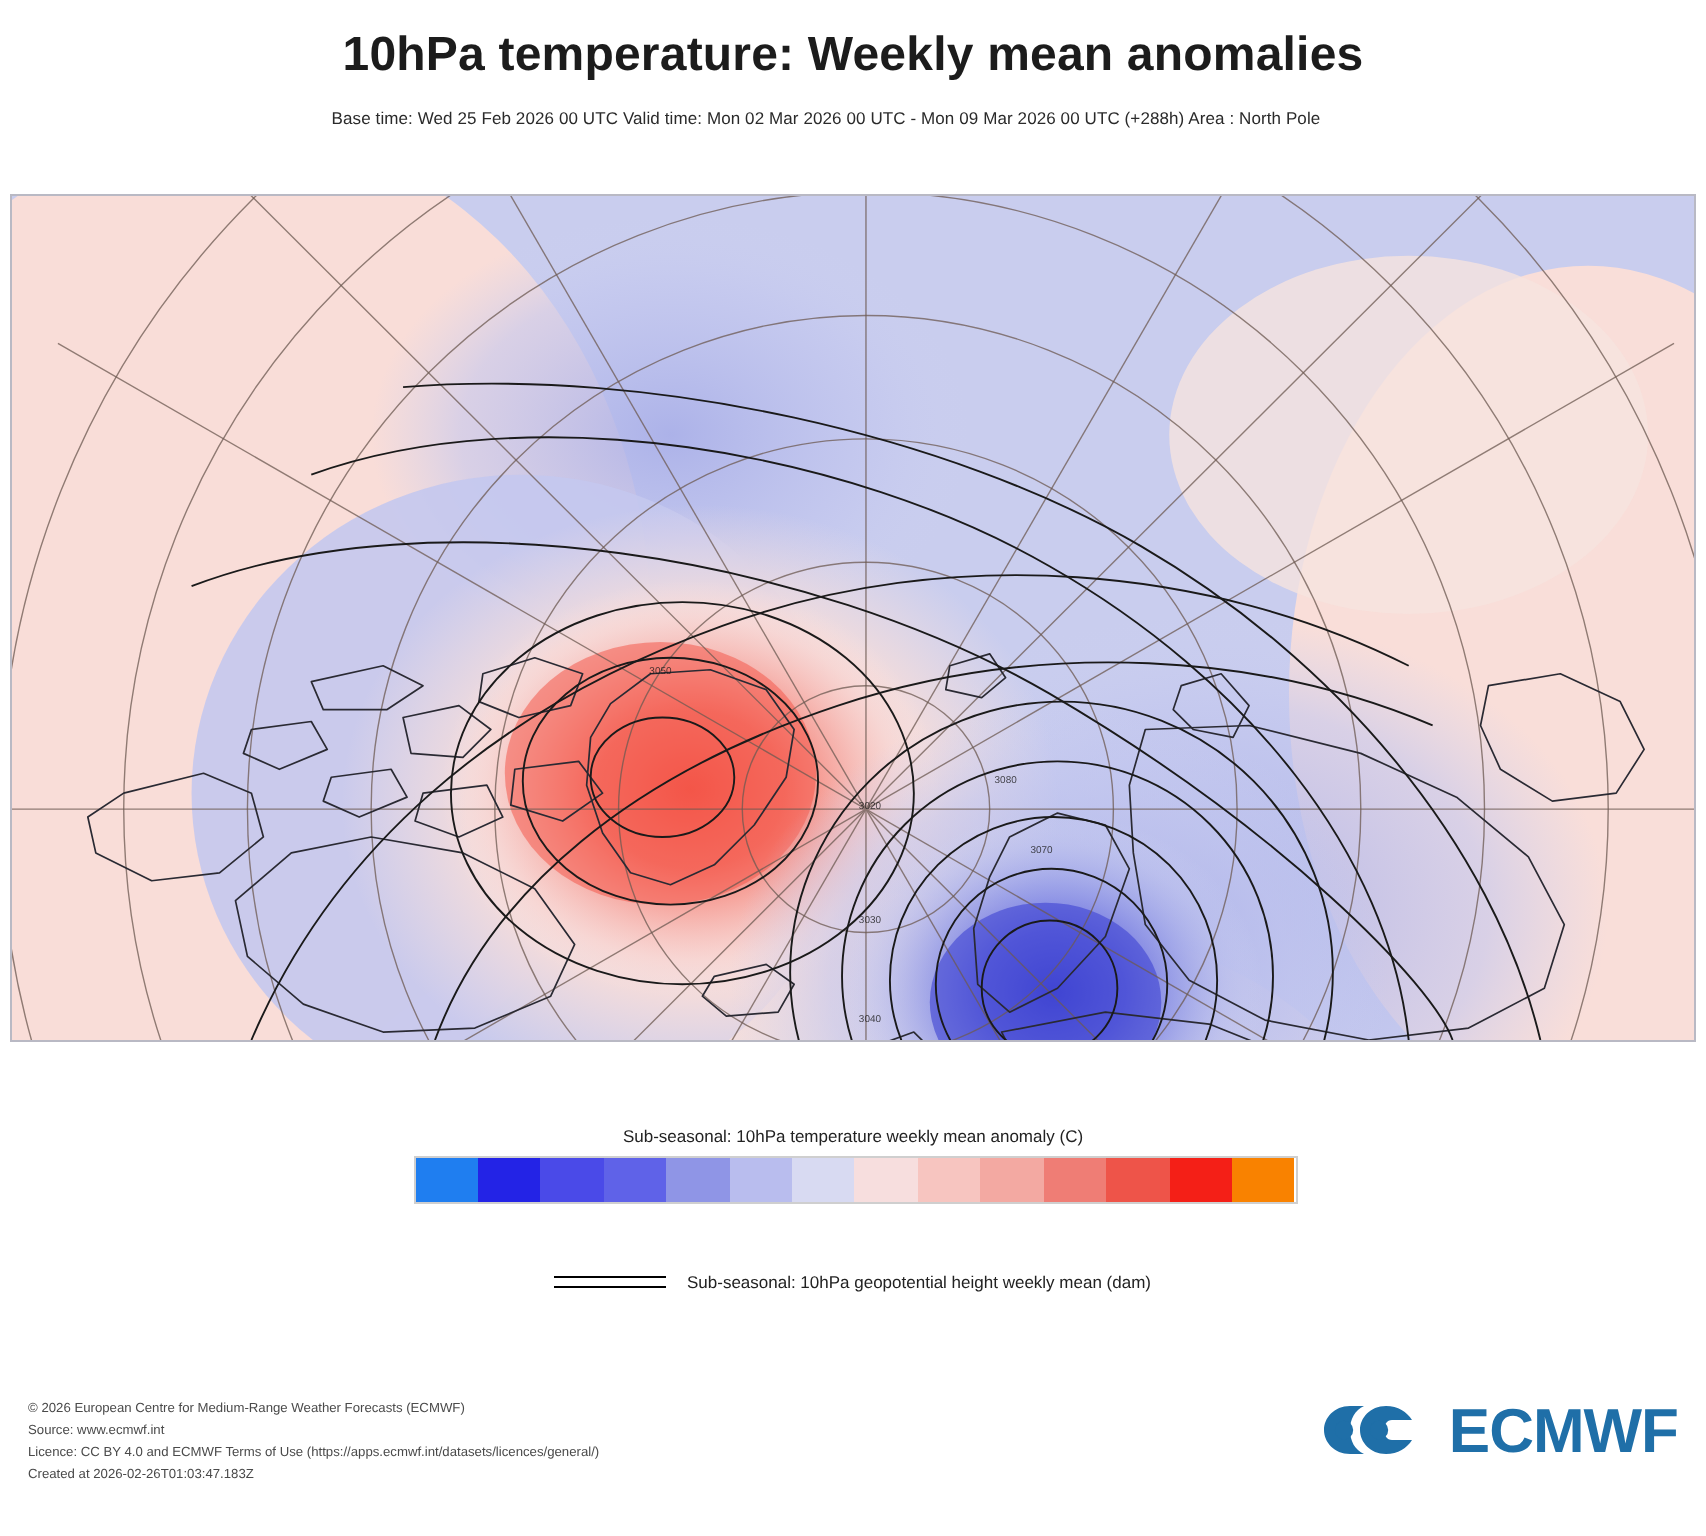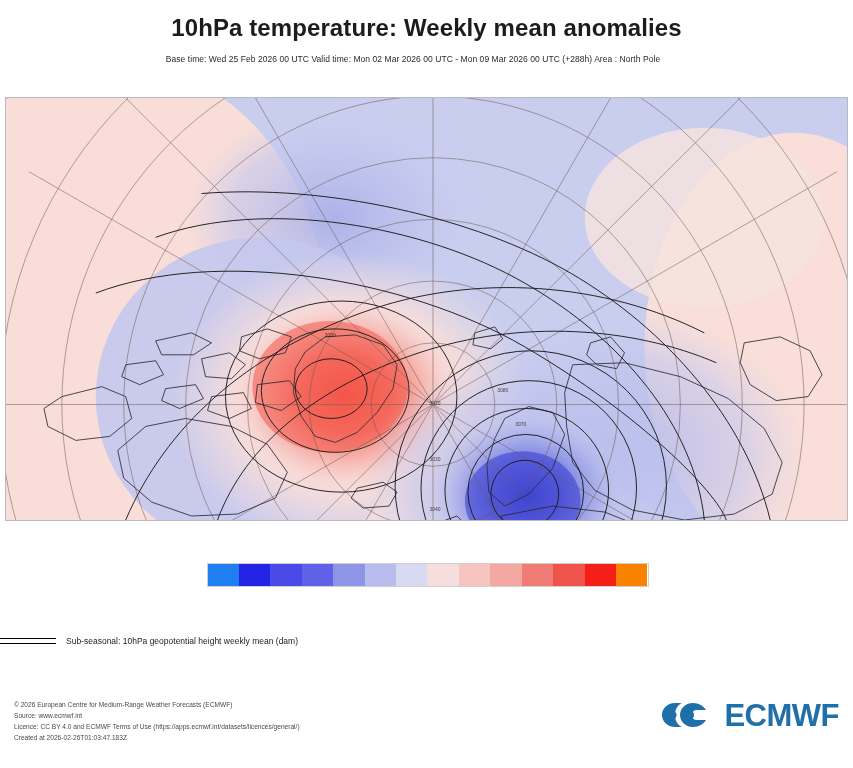--- a/index.html
+++ b/index.html
@@ -91,21 +91,21 @@
   }
   .cbar-seg { flex: 1 1 0; height: 22px; }
 
   
   .contour-legend {
     position: absolute;
     left: 0;
     top: 636px;
     width: 853px;
     display: flex;
-    justify-content: flex-start;
+    justify-content: center;
     align-items: center;
     gap: 10px;
   }
   .contour-sample {
     width: 56px;
     height: 9px;
     position: relative;
   }
   .contour-sample::before,
   .contour-sample::after {
@@ -304,20 +304,21 @@
         <text x="430" y="308">3020</text>
         <text x="430" y="365">3030</text>
         <text x="430" y="415">3040</text>
         <text x="430" y="460">3050</text>
       </g>
     </g>
   </svg>
 </div>
 
 <div class="cbar-block">
+  <div class="cbar-caption">Sub-seasonal: 10hPa temperature weekly mean anomaly (C)</div>
   <div class="cbar-wrap">
     <div class="cbar-strip" id="cbar-strip">
         <div class="cbar-seg" style="background: rgb(31, 126, 240);"></div>
         <div class="cbar-seg" style="background: rgb(35, 35, 230);"></div>
         <div class="cbar-seg" style="background: rgb(74, 74, 232);"></div>
         <div class="cbar-seg" style="background: rgb(95, 98, 232);"></div>
         <div class="cbar-seg" style="background: rgb(143, 149, 230);"></div>
         <div class="cbar-seg" style="background: rgb(185, 189, 238);"></div>
         <div class="cbar-seg" style="background: rgb(216, 218, 242);"></div>
         <div class="cbar-seg" style="background: rgb(247, 222, 222);"></div>

